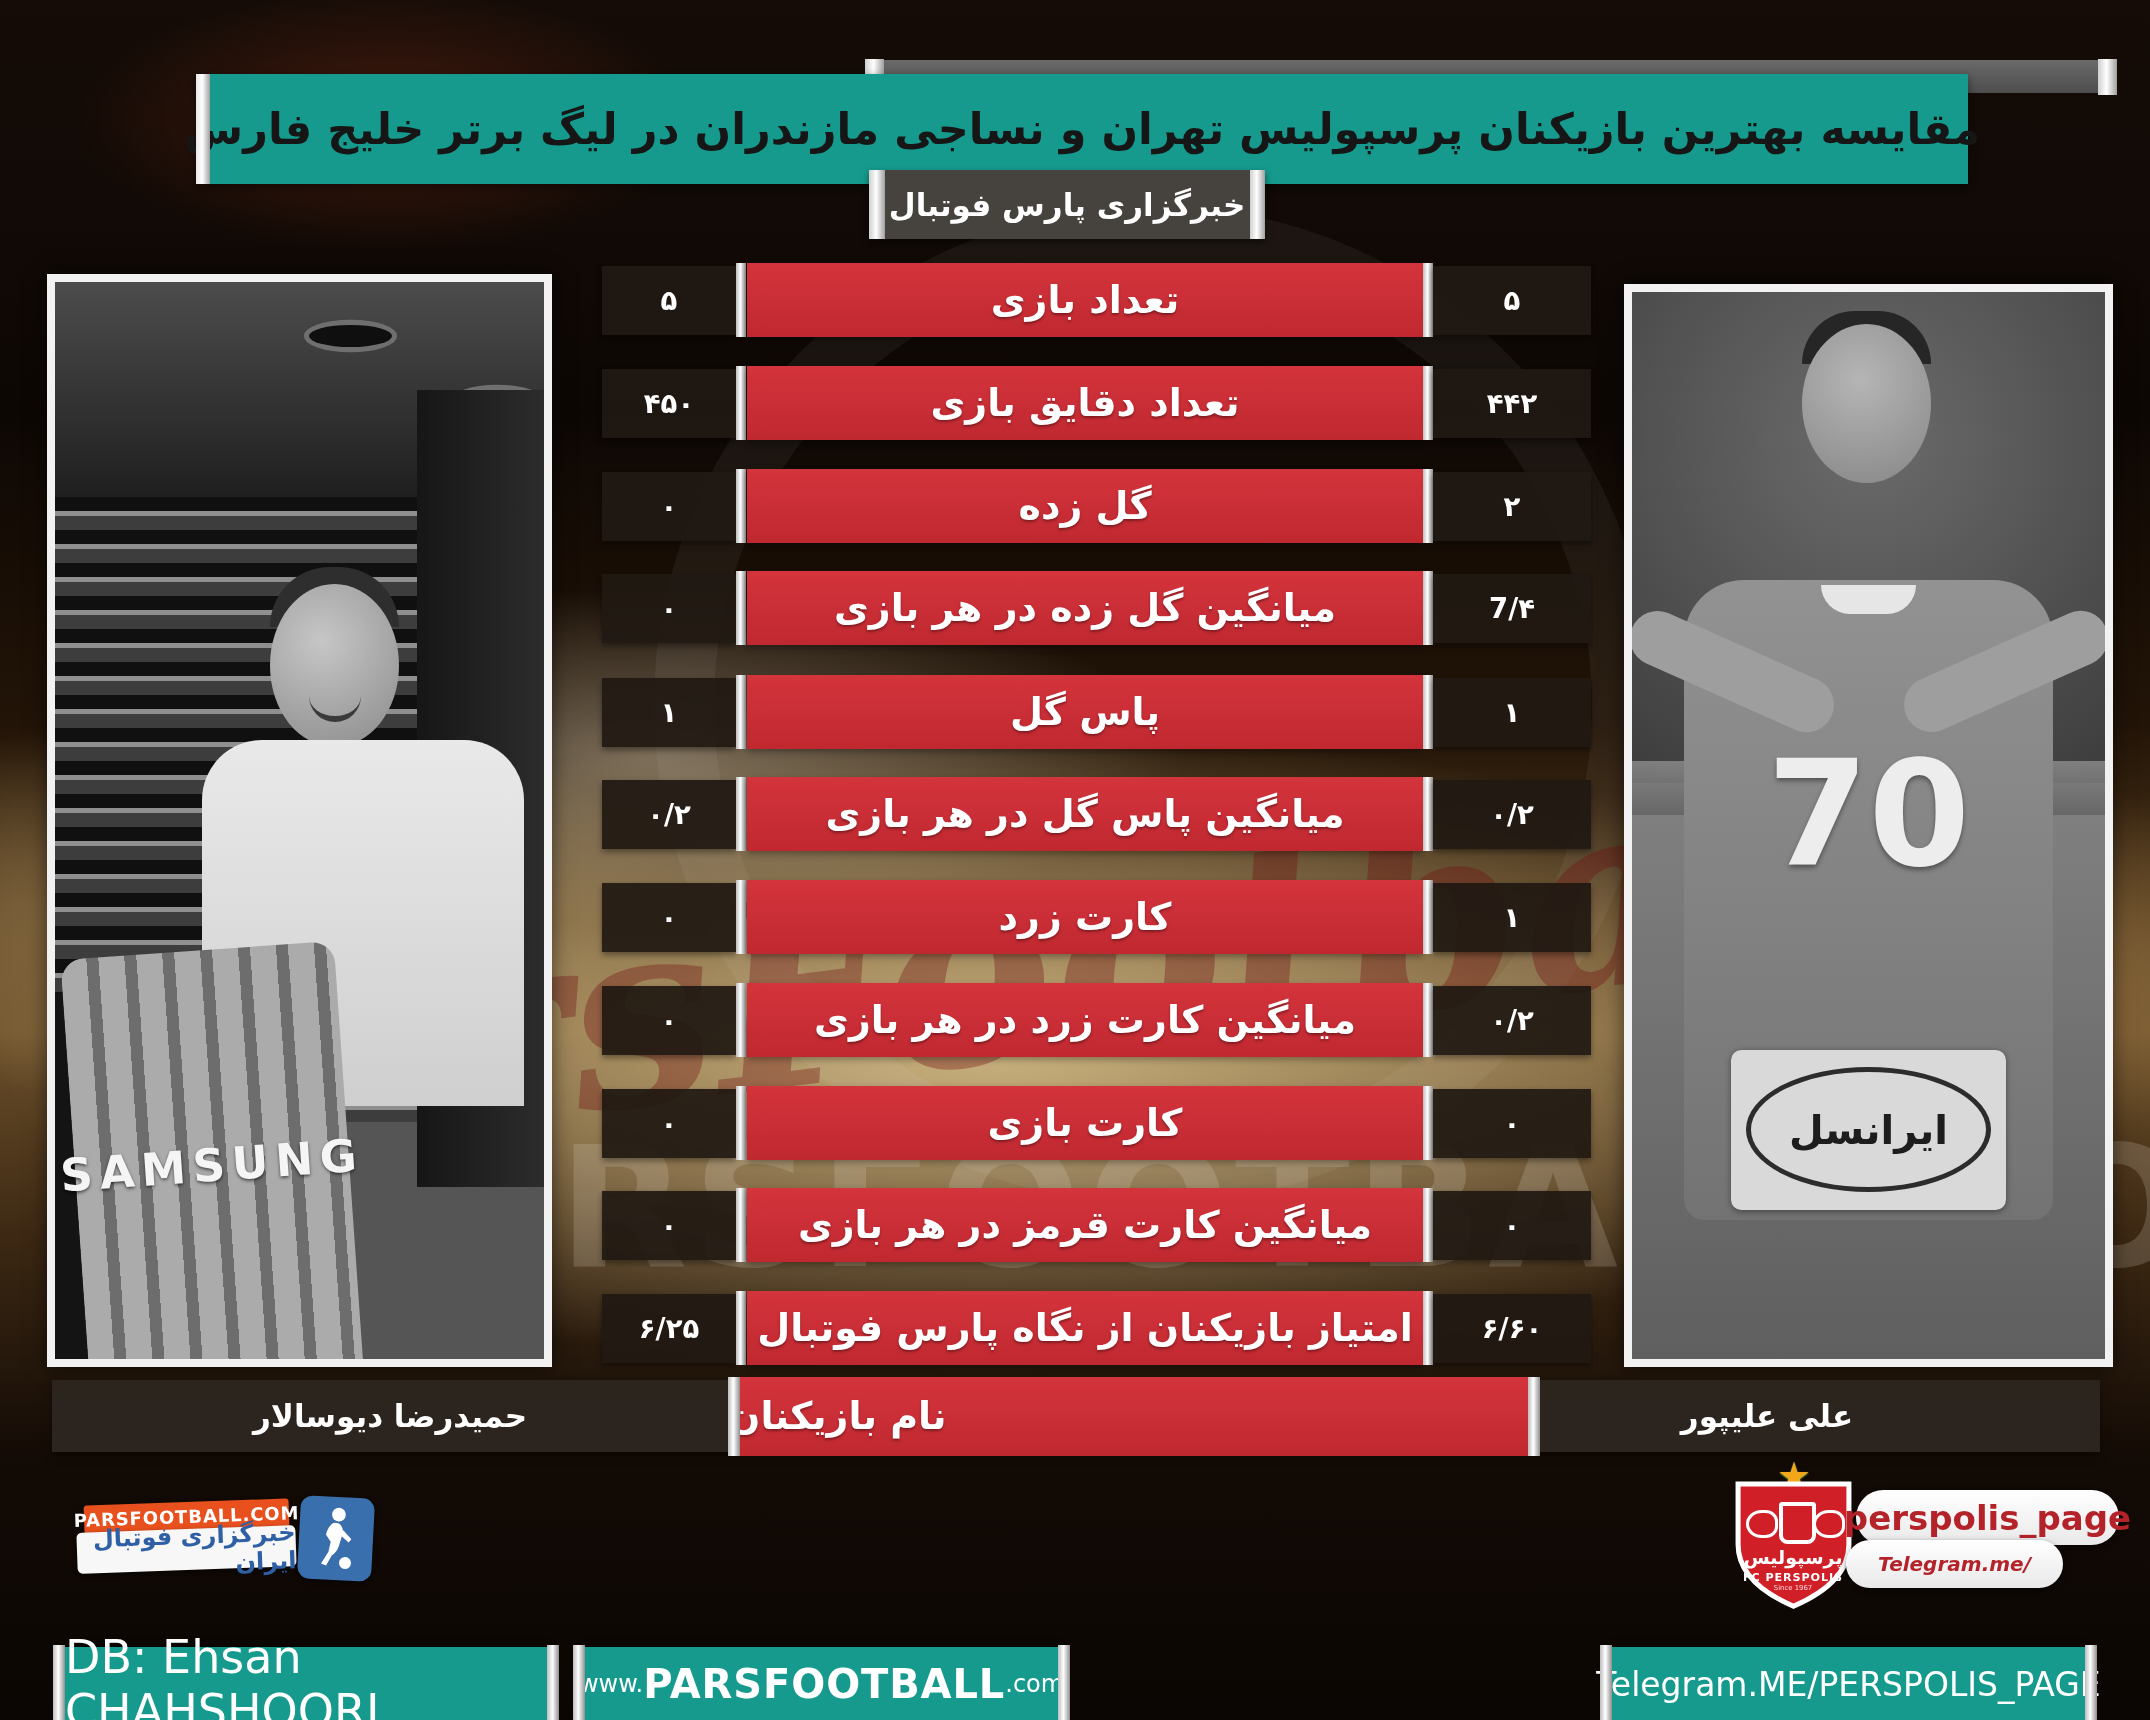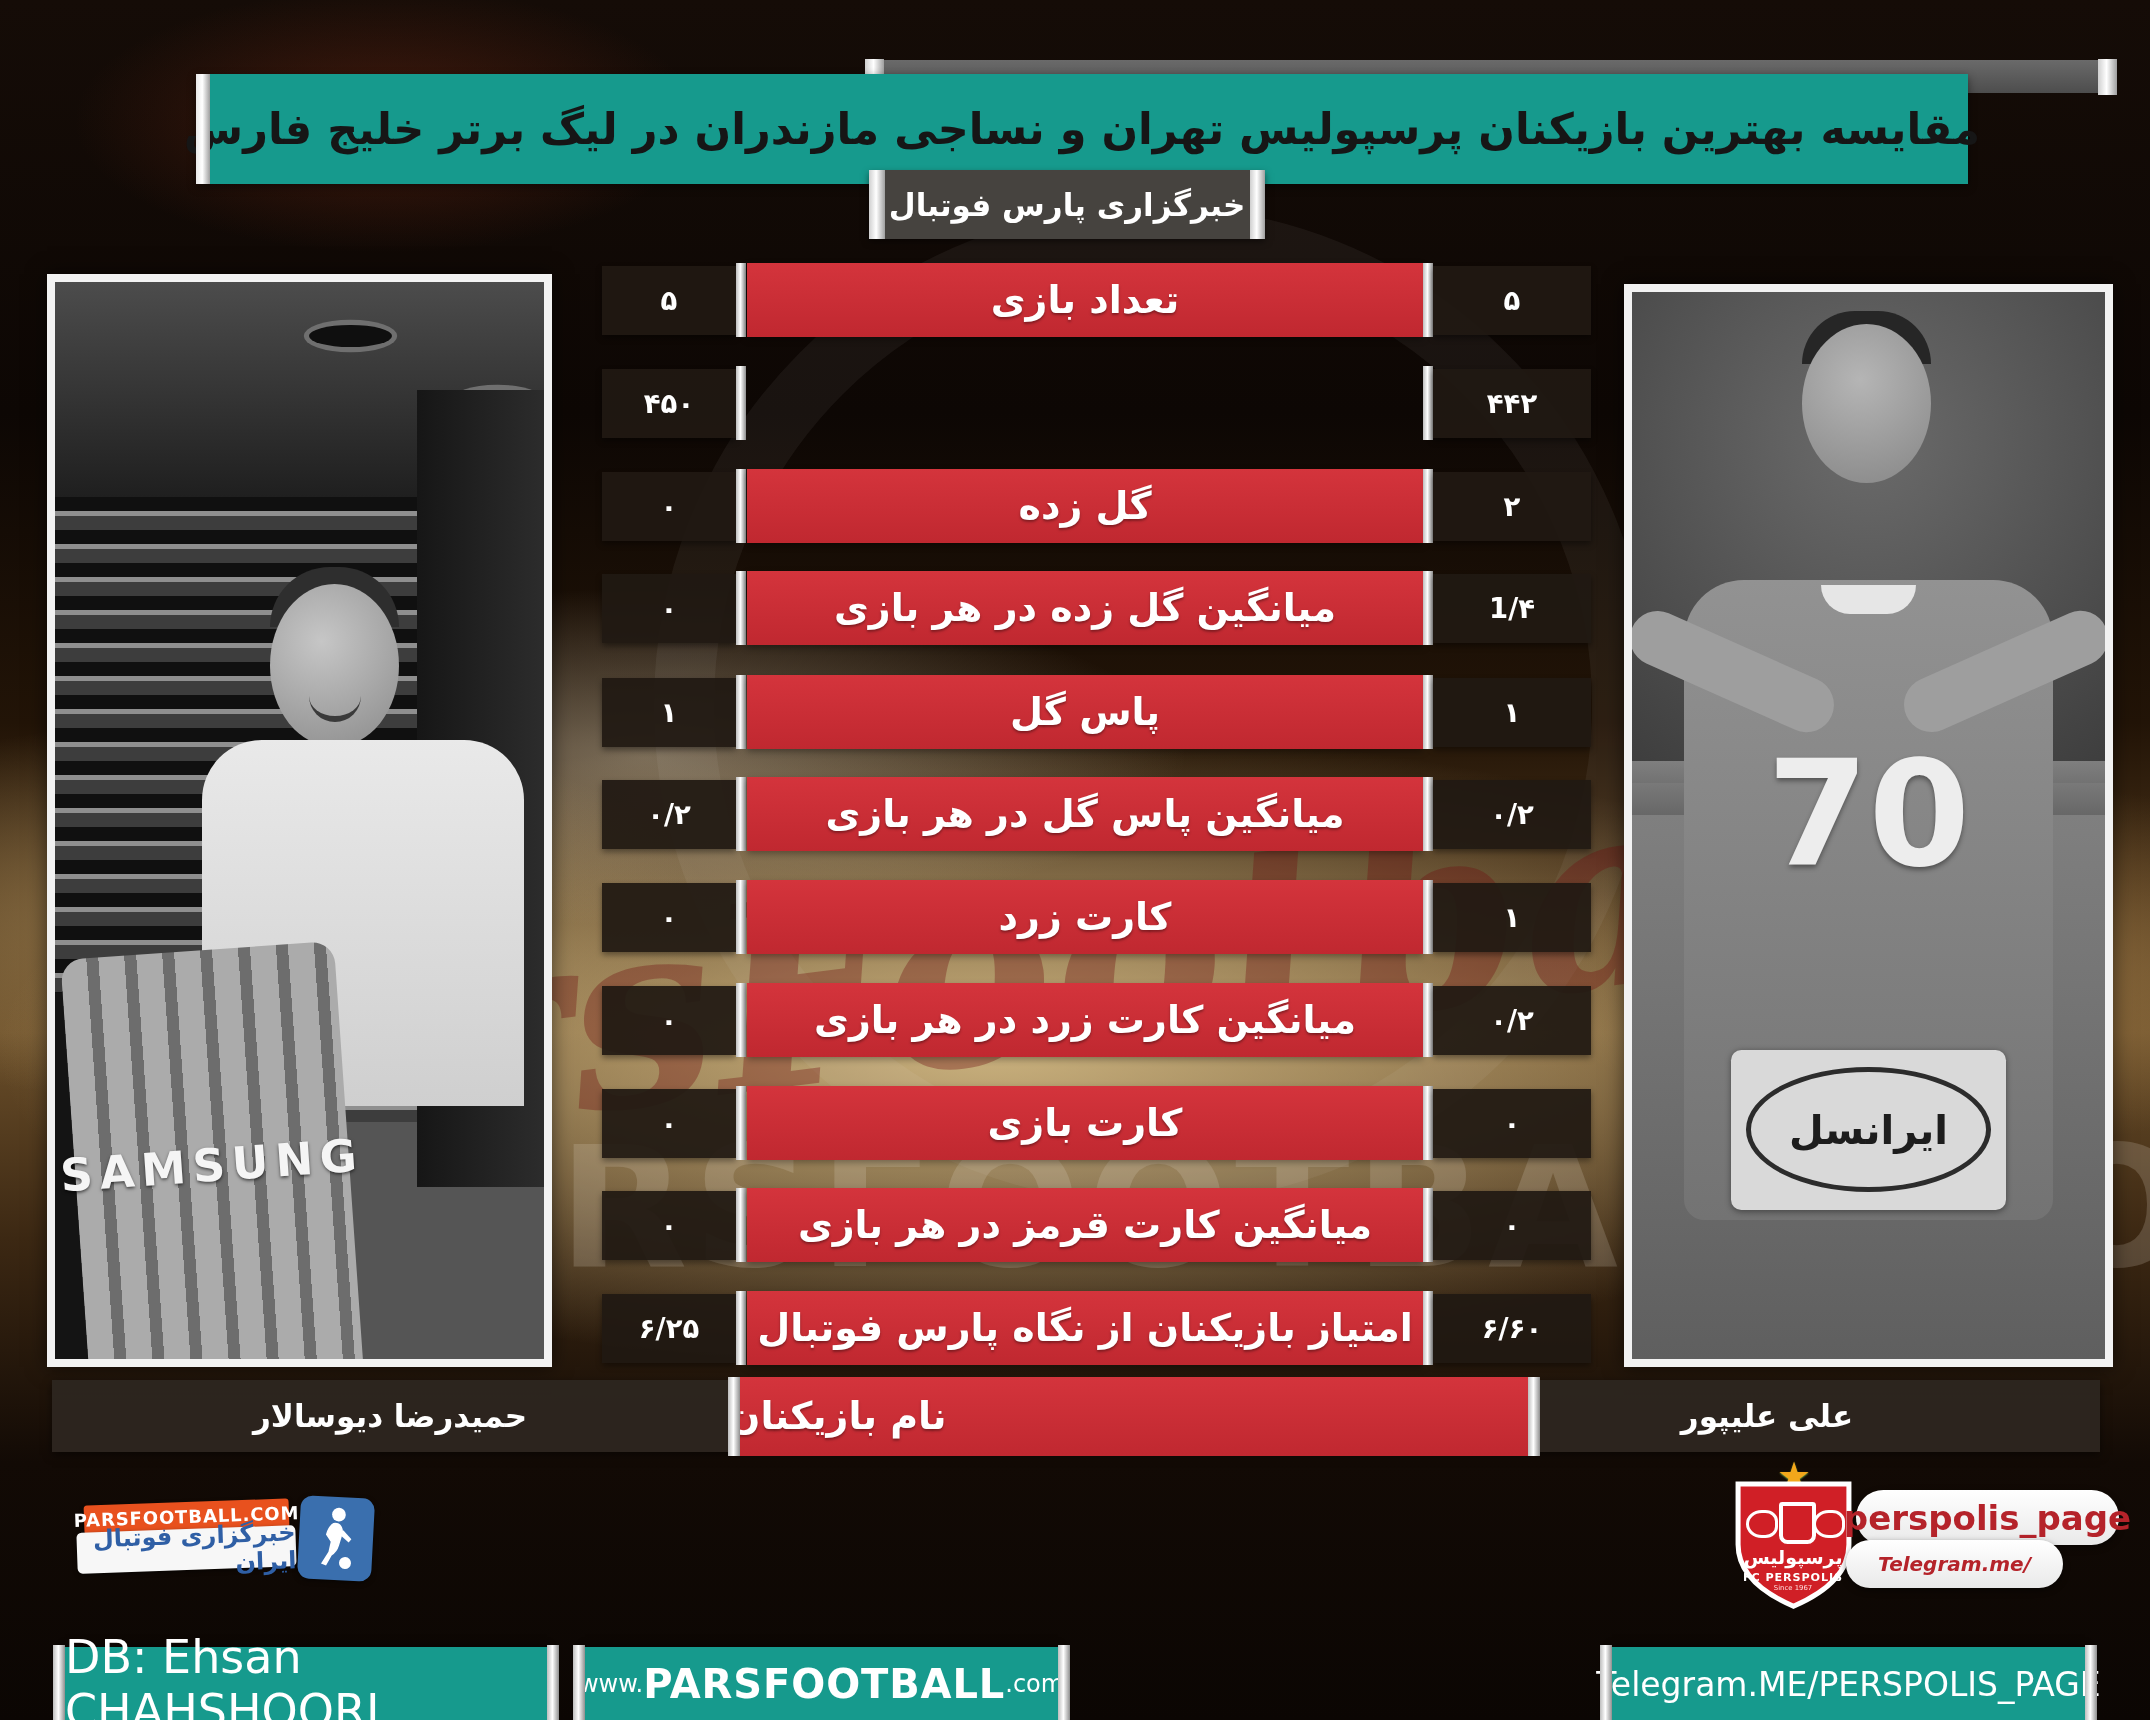--- a/index.html
+++ b/index.html
@@ -210,36 +210,37 @@
   <div class="row" style="top:263px">
     <div class="nbox l">۵</div>
     <div class="sil s1"></div>
     <div class="rbar">تعداد بازی</div>
     <div class="sil s2"></div>
     <div class="nbox r">۵</div>
   </div>
   <div class="row" style="top:366px">
     <div class="nbox l">۴۵۰</div>
     <div class="sil s1"></div>
+    <div class="rbar">تعداد دقایق بازی</div>
     <div class="sil s2"></div>
     <div class="nbox r">۴۴۲</div>
   </div>
   <div class="row" style="top:469px">
     <div class="nbox l">۰</div>
     <div class="sil s1"></div>
     <div class="rbar">گل زده</div>
     <div class="sil s2"></div>
     <div class="nbox r">۲</div>
   </div>
   <div class="row" style="top:571px">
     <div class="nbox l">۰</div>
     <div class="sil s1"></div>
     <div class="rbar">میانگین گل زده در هر بازی</div>
     <div class="sil s2"></div>
-    <div class="nbox r">1/۴</div>
+    <div class="nbox r">7/۴</div>
   </div>
   <div class="row" style="top:675px">
     <div class="nbox l">۱</div>
     <div class="sil s1"></div>
     <div class="rbar">پاس گل</div>
     <div class="sil s2"></div>
     <div class="nbox r">۱</div>
   </div>
   <div class="row" style="top:777px">
     <div class="nbox l">۰/۲</div>

